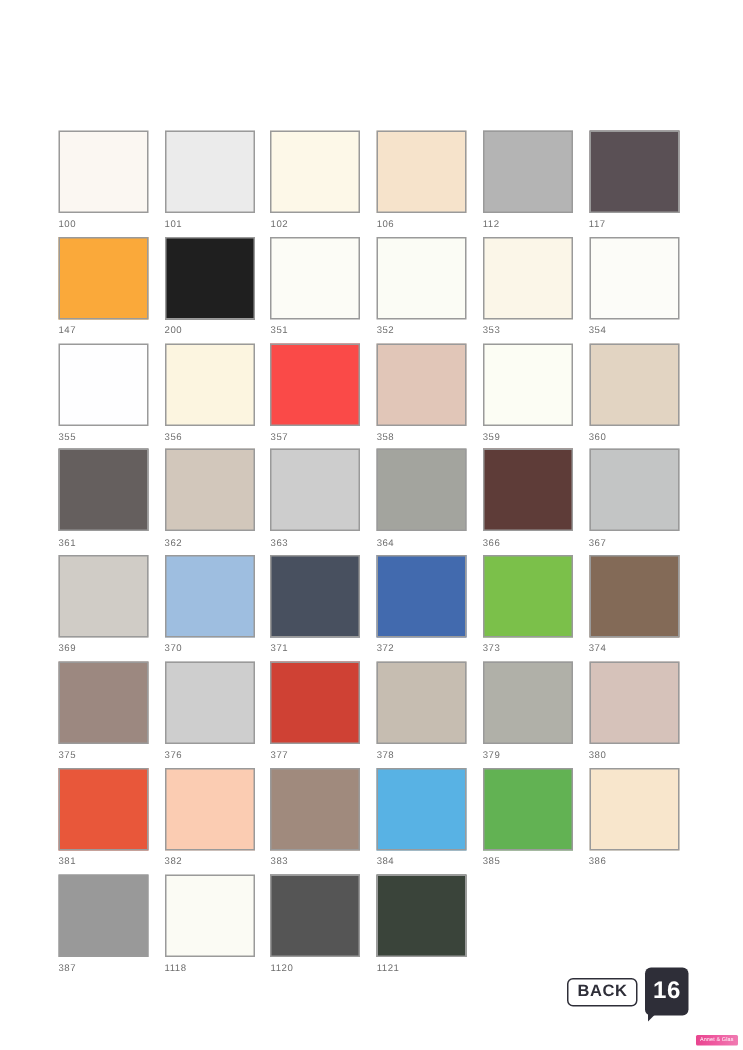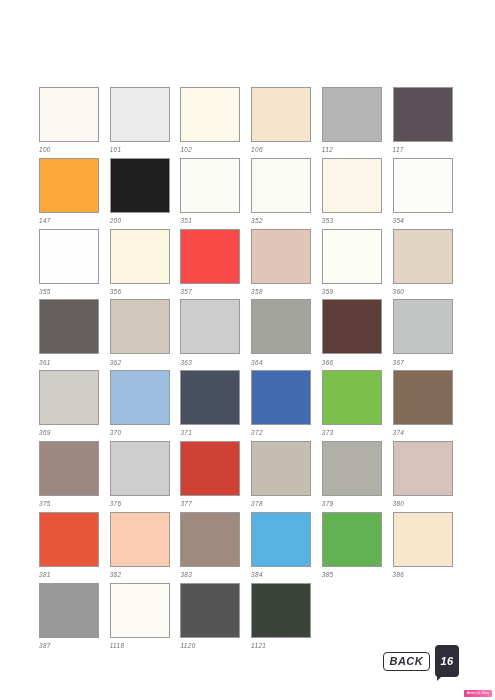--- a/index.html
+++ b/index.html
@@ -16,21 +16,20 @@
     overflow: hidden;
     position: relative;
   }
 
   #page {
     position: relative;
     width: 495px;
     height: 700px;
     background: #ffffff;
     box-sizing: border-box;
-    font-style: italic;
   }
 
   
   #swatch-grid {
     position: absolute;
     left: 39px;
     top: 87px;
     width: 420px;
   }
 
@@ -97,21 +96,21 @@
   #page-number-badge {
     position: relative;
     margin-left: 5px;
     height: 19px;
     min-width: 24px;
     box-sizing: border-box;
     background: #2e2e38;
     border-radius: 4px;
     color: #ffffff;
     font-family: "Liberation Sans", sans-serif;
-    font-size: 11px;
+    font-size: 16px;
     font-weight: bold;
     letter-spacing: 0.4px;
     display: flex;
     align-items: center;
     justify-content: center;
     padding: 16px 5px;
   }
   #page-number-badge::after {
     content: "";
     position: absolute;

